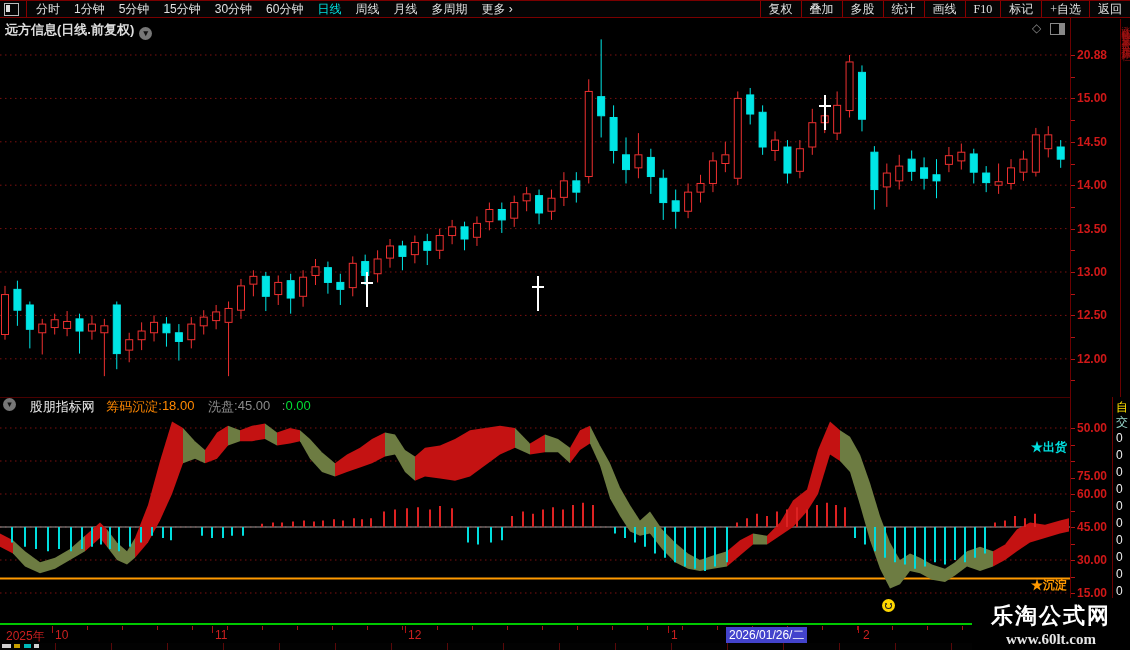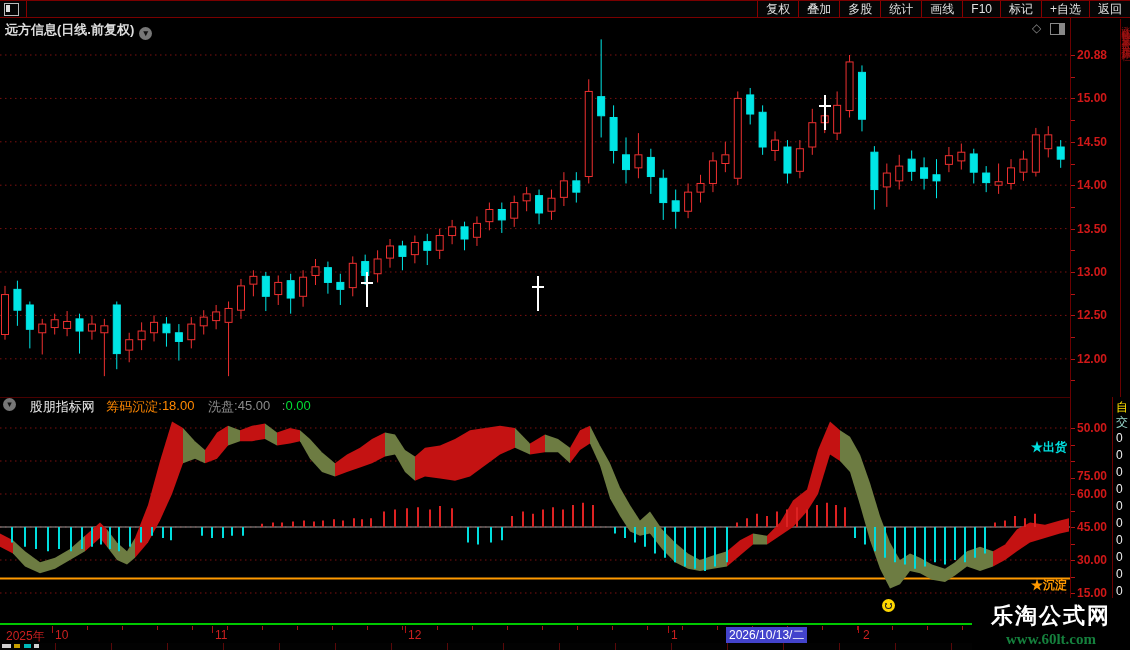--- a/index.html
+++ b/index.html
@@ -8,21 +8,21 @@
   .abs{position:absolute;}
   
   #toolbar{left:0;top:0;width:1130px;height:18px;background:#050505;
            border-top:1px solid #7a0000;border-bottom:1px solid #7a0000;
            display:flex;align-items:center;font-size:12px;color:#e0e0e0;box-sizing:border-box;}
   #win-icon{width:13px;height:11px;border:1px solid #bbb;margin:0 5px 0 4px;position:relative;}
   #win-icon::after{content:"";position:absolute;left:1px;top:1px;width:4px;height:7px;background:#ddd;}
   .tb-div{width:1px;height:16px;background:#8a0000;margin:0 2px;}
   .tab{padding:0 7px;cursor:pointer;white-space:nowrap;}
   .tab.active{color:#00e0e0;}
-  #tb-right{margin-left:auto;display:flex;align-items:center;height:100%;}
+  #tb-right{margin-left:auto;display:flex;align-items:center;height:100%;font-family:Liberation Serif, serif;}
   .tb-btn{padding:0 8px;border-left:1px solid #8a0000;height:16px;line-height:16px;white-space:nowrap;cursor:pointer;}
   
   #titlebar{left:0;top:18px;width:1070px;height:20px;color:#ddd;font-size:13px;}
   #title-text{position:absolute;left:5px;top:3px;font-weight:bold;}
   .chev-circle{display:inline-block;width:13px;height:13px;border-radius:50%;background:#777;
                color:#111;font-size:9px;line-height:13px;text-align:center;vertical-align:-2px;margin-left:5px;}
   #diamond-icon{position:absolute;left:1032px;top:3px;color:#888;font-size:12px;}
   #panel-icon{position:absolute;left:1050px;top:5px;width:13px;height:10px;border:1px solid #888;}
   #panel-icon::after{content:"";position:absolute;right:0;top:0;width:5px;height:10px;background:#888;}
   
@@ -60,28 +60,41 @@
   #timeline{left:0;top:626px;width:1070px;height:17px;color:#cc2020;font-size:12px;border-bottom:1px solid #5a0000;}
   .tl-item{position:absolute;top:2px;}
   .tl-tick{position:absolute;top:0;width:1px;background:#aa1212;}
   #tl-highlight{position:absolute;top:1px;background:#4343cc;color:#fff;padding:0 3px;font-size:12px;}
   #bottom-strip{left:0;top:643px;width:1130px;height:7px;background:#020202;}
   .bs-tick{position:absolute;top:0;width:1px;height:7px;background:#5a0808;}
   .bs-frag{position:absolute;top:1px;height:4px;}
   
   #watermark{right:0;bottom:0;width:158px;height:52px;background:#000;text-align:center;z-index:9;margin-top:36px;}
   #wm1{color:#fff;font-size:22px;font-weight:bold;letter-spacing:2px;margin-top:3px;}
-  #wm2{color:#15803d;font-size:15px;font-weight:bold;font-family:"Liberation Serif",serif;}
+  #wm2{color:#e5e5e5;font-size:15px;font-weight:bold;font-family:"Liberation Serif",serif;}
 </style>
 </head>
 <body>
 
 <div id="toolbar" class="abs">
   <div id="win-icon"></div>
   <div class="tb-div"></div>
+  <div id="tb-tabs" style="display:flex;">
+      <div class="tab">分时</div>
+      <div class="tab">1分钟</div>
+      <div class="tab">5分钟</div>
+      <div class="tab">15分钟</div>
+      <div class="tab">30分钟</div>
+      <div class="tab">60分钟</div>
+      <div class="tab active">日线</div>
+      <div class="tab">周线</div>
+      <div class="tab">月线</div>
+      <div class="tab">多周期</div>
+      <div class="tab">更多 ›</div>
+    </div>
   <div id="tb-right">
       <div class="tb-btn">复权</div>
       <div class="tb-btn">叠加</div>
       <div class="tb-btn">多股</div>
       <div class="tb-btn">统计</div>
       <div class="tb-btn">画线</div>
       <div class="tb-btn">F10</div>
       <div class="tb-btn">标记</div>
       <div class="tb-btn">+自选</div>
       <div class="tb-btn">返回</div>
@@ -667,21 +680,21 @@
     <div class="tl-tick" style="left: 927px; height: 4px;"></div>
     <div class="tl-tick" style="left: 962px; height: 4px;"></div>
     <div class="tl-tick" style="left: 997px; height: 4px;"></div>
     <div class="tl-tick" style="left: 1032px; height: 4px;"></div>
     <div class="tl-tick" style="left: 1067px; height: 4px;"></div>
     <div class="tl-tick" style="left: 52px; height: 7px;"></div>
     <div class="tl-tick" style="left: 212px; height: 7px;"></div>
     <div class="tl-tick" style="left: 405px; height: 7px;"></div>
     <div class="tl-tick" style="left: 668px; height: 7px;"></div>
     <div class="tl-tick" style="left: 858px; height: 7px;"></div>
-    <div id="tl-highlight" style="left: 726px;">2026/10/13/二</div>
+    <div id="tl-highlight" style="left: 726px;">2026/01/26/二</div>
   </div>
 <div id="bottom-strip" class="abs">
     <div class="bs-tick" style="left: 55px;"></div>
     <div class="bs-tick" style="left: 111px;"></div>
     <div class="bs-tick" style="left: 167px;"></div>
     <div class="bs-tick" style="left: 223px;"></div>
     <div class="bs-tick" style="left: 279px;"></div>
     <div class="bs-tick" style="left: 335px;"></div>
     <div class="bs-tick" style="left: 391px;"></div>
     <div class="bs-tick" style="left: 447px;"></div>

